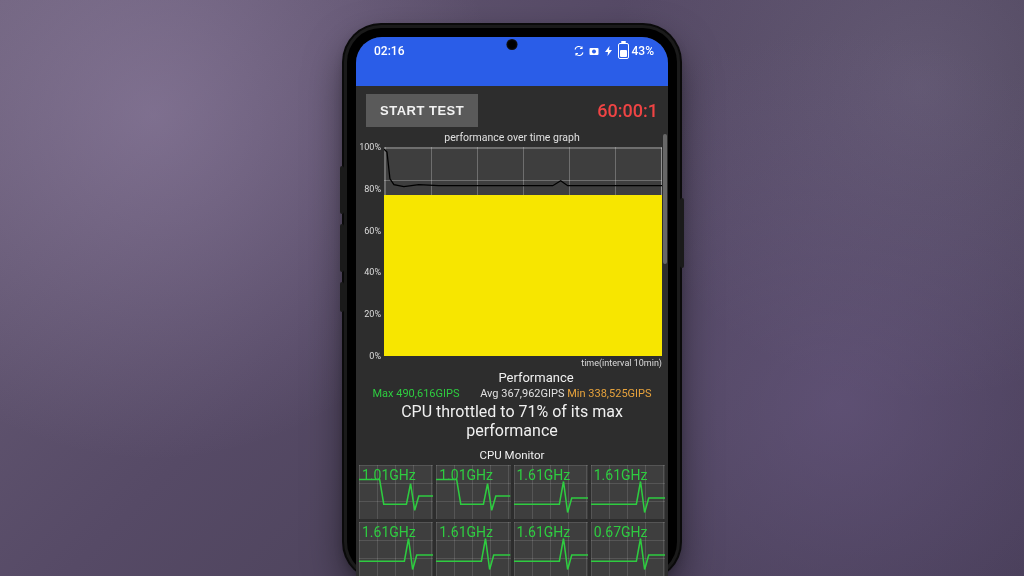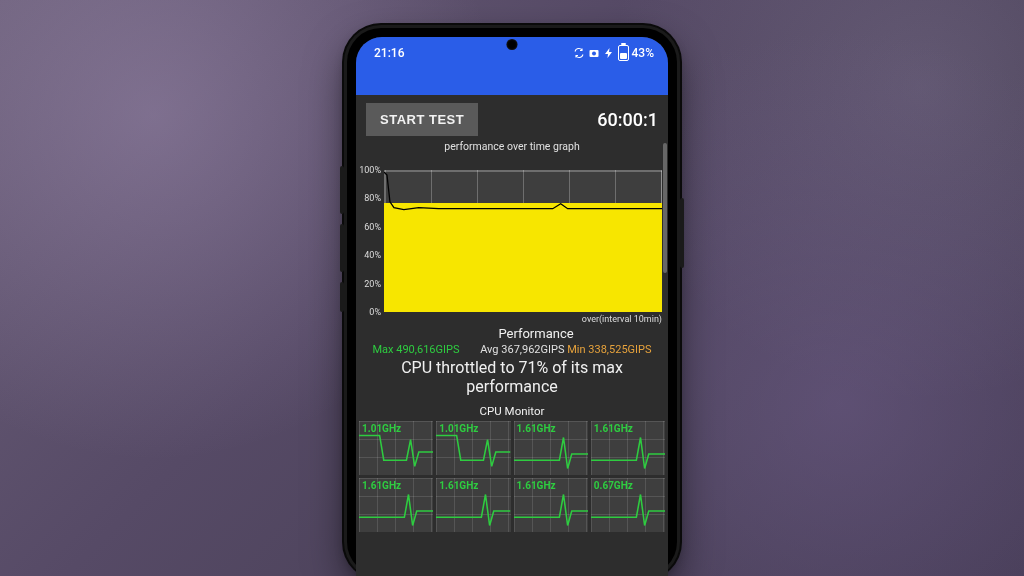--- a/index.html
+++ b/index.html
@@ -97,33 +97,33 @@
     padding: 9px 14px;
     font-size: 13px;
     font-weight: 600;
     letter-spacing: 0.5px;
     cursor: pointer;
   }
   .timer {
     margin-left: auto;
     font-size: 18px;
     font-weight: 500;
-    color: #ffffff;
+    color: #ef4444;
   }
   .graph-label {
     text-align: center;
     font-size: 10.5px;
     color: #e0e0e0;
-    padding: 0 0 17px 0;
+    padding: 0 0 3px 0;
   }
   
   .chart {
     position: relative;
     margin: 0 6px 0 28px;
-    height: 142px;
+    height: 209px;
   }
   .chart-grid {
     position: absolute; inset:0;
     background:
       repeating-linear-gradient(to right, rgba(255,255,255,0.25), rgba(255,255,255,0.25) 1px, transparent 1px, transparent 46px),
       repeating-linear-gradient(to bottom, rgba(255,255,255,0.25), rgba(255,255,255,0.25) 1px, transparent 1px, transparent 32px),
       #3e3e3e;
     border: 1px solid rgba(255,255,255,0.25);
   }
   .chart-fill {
@@ -193,24 +193,23 @@
   .cpu-cell::before {
     content:"";
     position:absolute; inset:0;
     background:
       repeating-linear-gradient(to right, rgba(255,255,255,0.12), rgba(255,255,255,0.12) 1px, transparent 1px, transparent 18px),
       repeating-linear-gradient(to bottom, rgba(255,255,255,0.12), rgba(255,255,255,0.12) 1px, transparent 1px, transparent 18px);
   }
   .cpu-freq {
     position: absolute;
     top: 2px; left: 3px;
-    font-size: 10px;
+    font-size: 14px;
     color: #2ecc40;
     z-index: 2;
-    font-weight: bold;
   }
   .cpu-line { position:absolute; inset:0; z-index:1; }
   
   .scroll-thumb {
     position:absolute; right:1px; top:48px;
     width:4px; height:130px; border-radius:2px;
     background: rgba(255,255,255,0.28);
   }
 </style>
 </head>
@@ -222,21 +221,21 @@
   <div class="side-button side-left1"></div>
   <div class="side-button side-left2"></div>
   <div class="side-button side-left3"></div>
   <div class="side-button side-right"></div>
 
   <div class="camera"></div>
 
   <div class="screen">
 
     <div class="statusbar">
-      <span>21:16</span>
+      <span>02:16</span>
       <span class="right">
         <svg class="icon-svg" viewBox="0 0 24 24" fill="none" stroke="#fff" stroke-width="2.2">
           <path d="M4 9a8 8 0 0 1 14-3M20 15a8 8 0 0 1-14 3"></path>
           <path d="M18 3v4h-4M6 21v-4h4"></path>
         </svg>
         <svg class="icon-svg" viewBox="0 0 24 24" fill="#fff">
           <rect x="3" y="6" width="18" height="14" rx="2"></rect>
             <circle cx="12" cy="13" r="4" fill="#2a5de8"></circle>
         </svg>
         <svg class="bolt" viewBox="0 0 24 24" fill="#fff">
@@ -265,21 +264,21 @@
         <svg class="chart-line" viewBox="0 0 280 162" preserveAspectRatio="none">
           <path d="M0,2 L3,5 L6,32 L10,38 L20,40 L35,38 L55,39 L90,39 L130,39 L170,39 L178,34 L185,39 L220,39 L260,39 L280,39" stroke="#000" stroke-width="1.3" fill="none"></path>
         </svg>
 
         <span class="y-label" style="top:0%">100%</span>
         <span class="y-label" style="top:20%">80%</span>
         <span class="y-label" style="top:40%">60%</span>
         <span class="y-label" style="top:60%">40%</span>
         <span class="y-label" style="top:80%">20%</span>
         <span class="y-label" style="top:100%">0%</span>
-        <span class="x-label">over(interval 10min)</span>
+        <span class="x-label">time(interval 10min)</span>
       </div>
 
       <div class="perf-title">Performance</div>
       <div class="perf-stats">
         <span class="stat-max">Max 490,616GIPS</span>
         <span> </span>
         <span class="stat-avg">Avg 367,962GIPS</span>
         <span> </span>
         <span class="stat-min">Min 338,525GIPS</span>
       </div>

